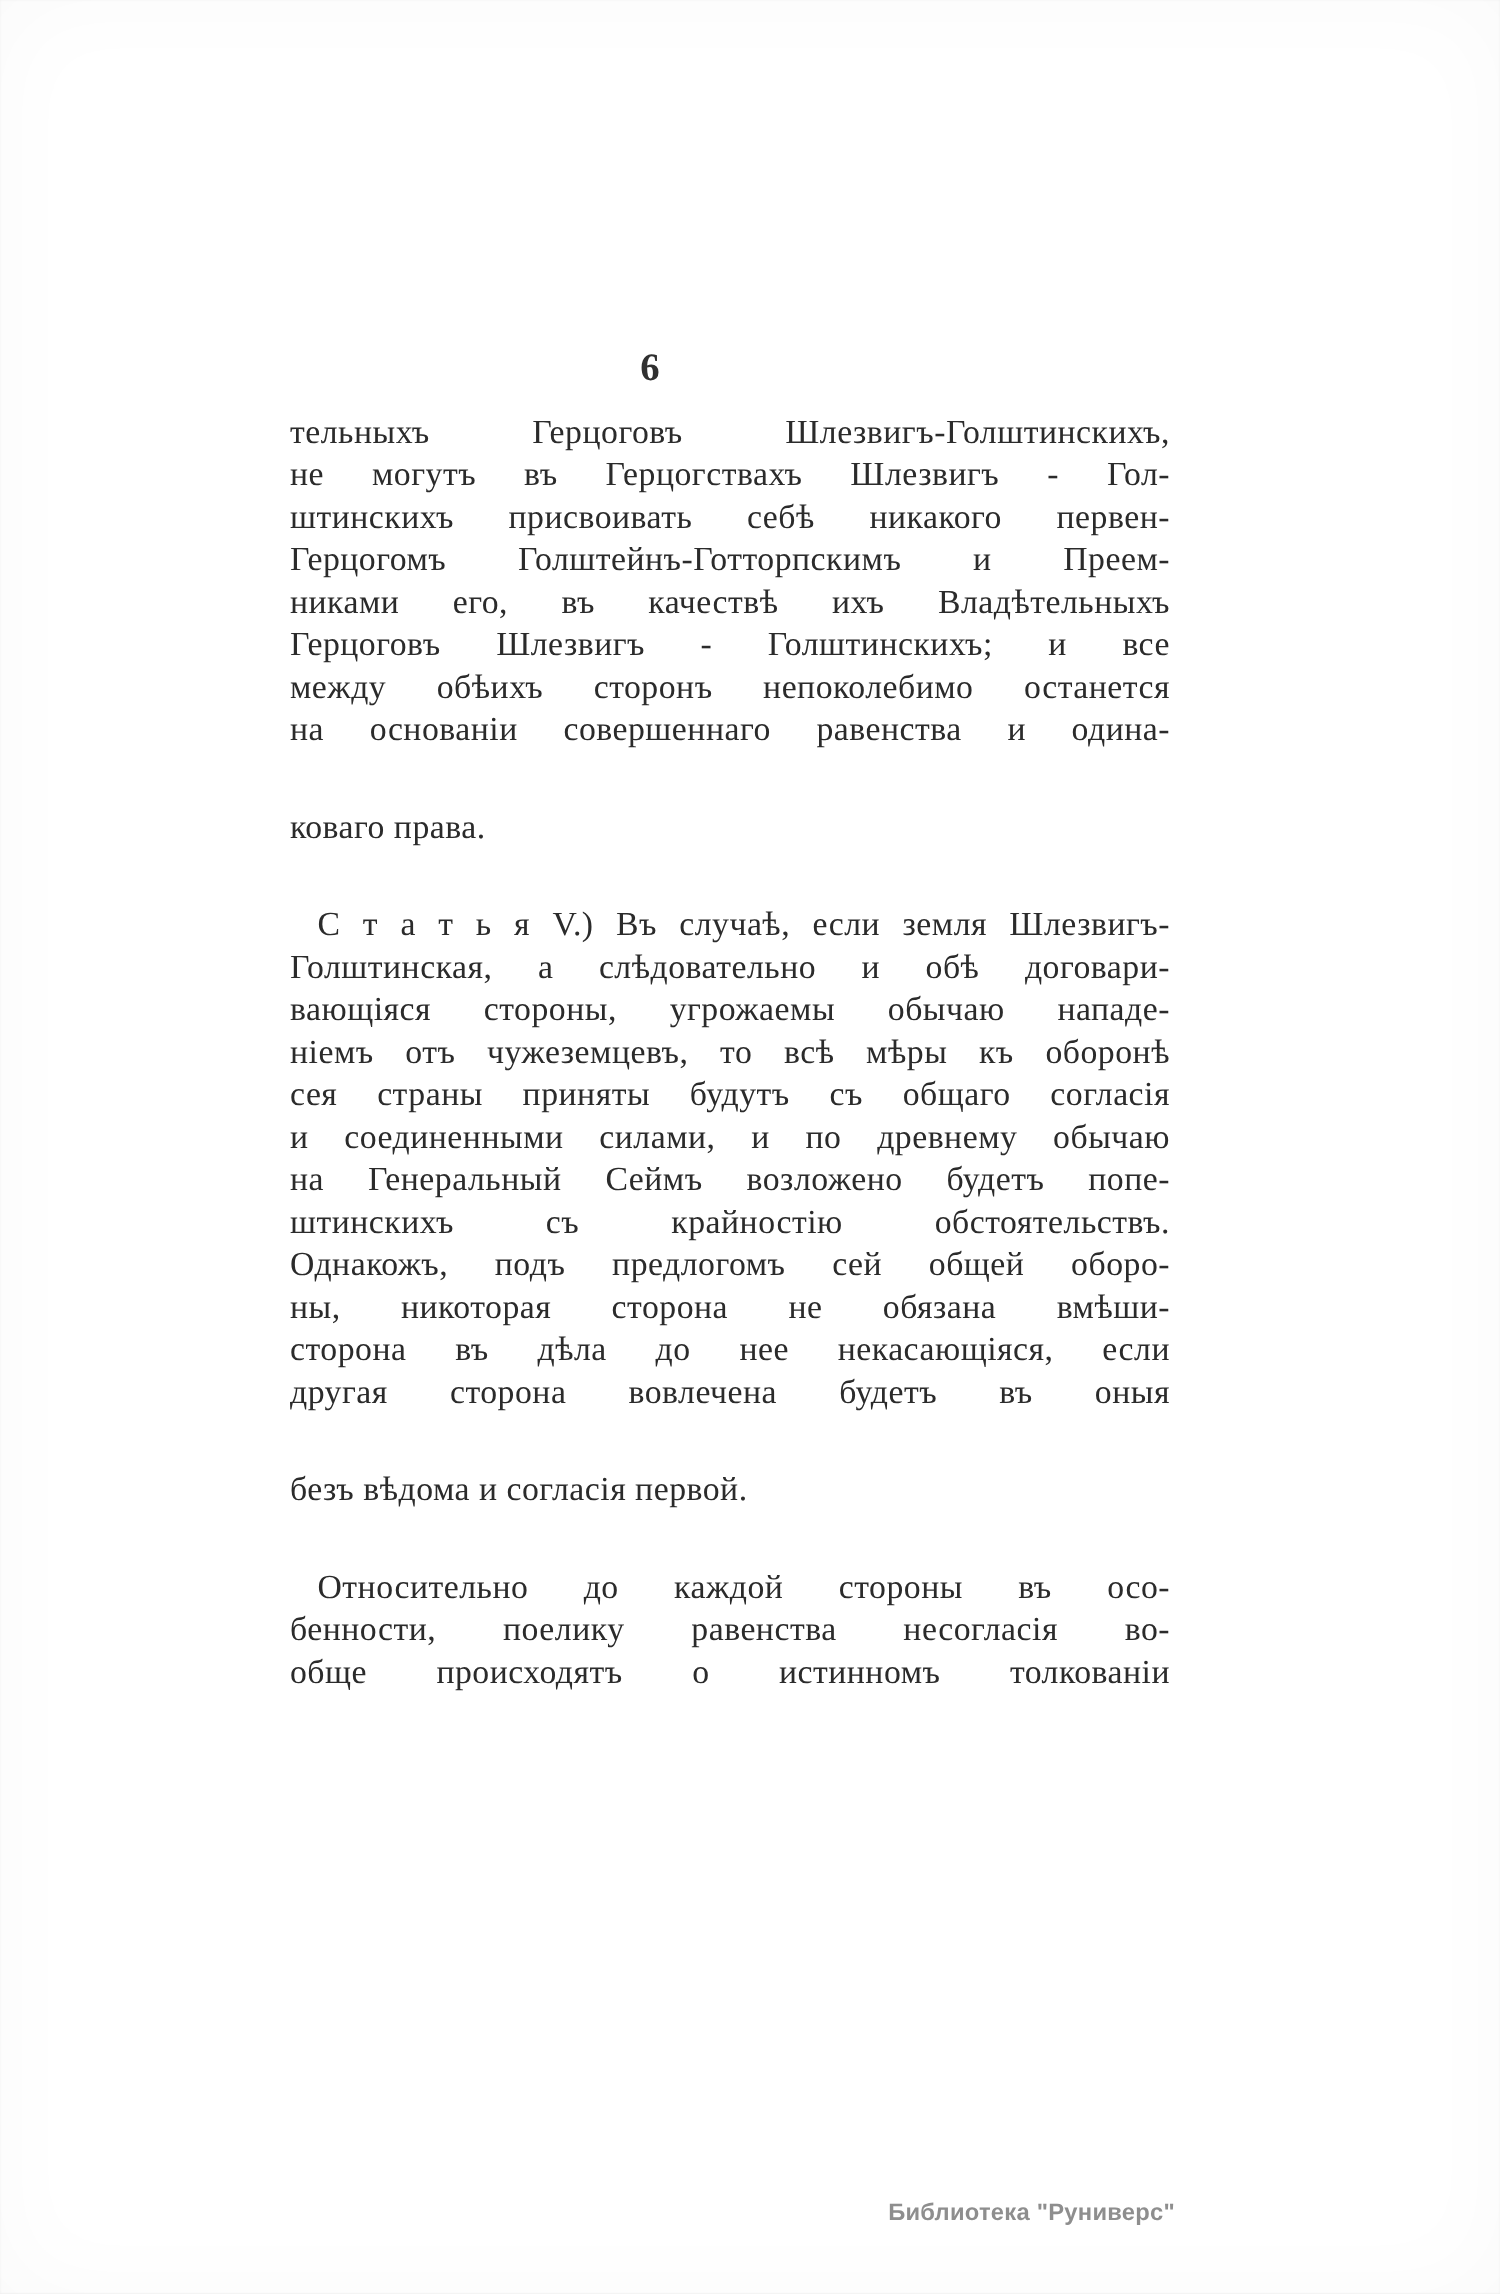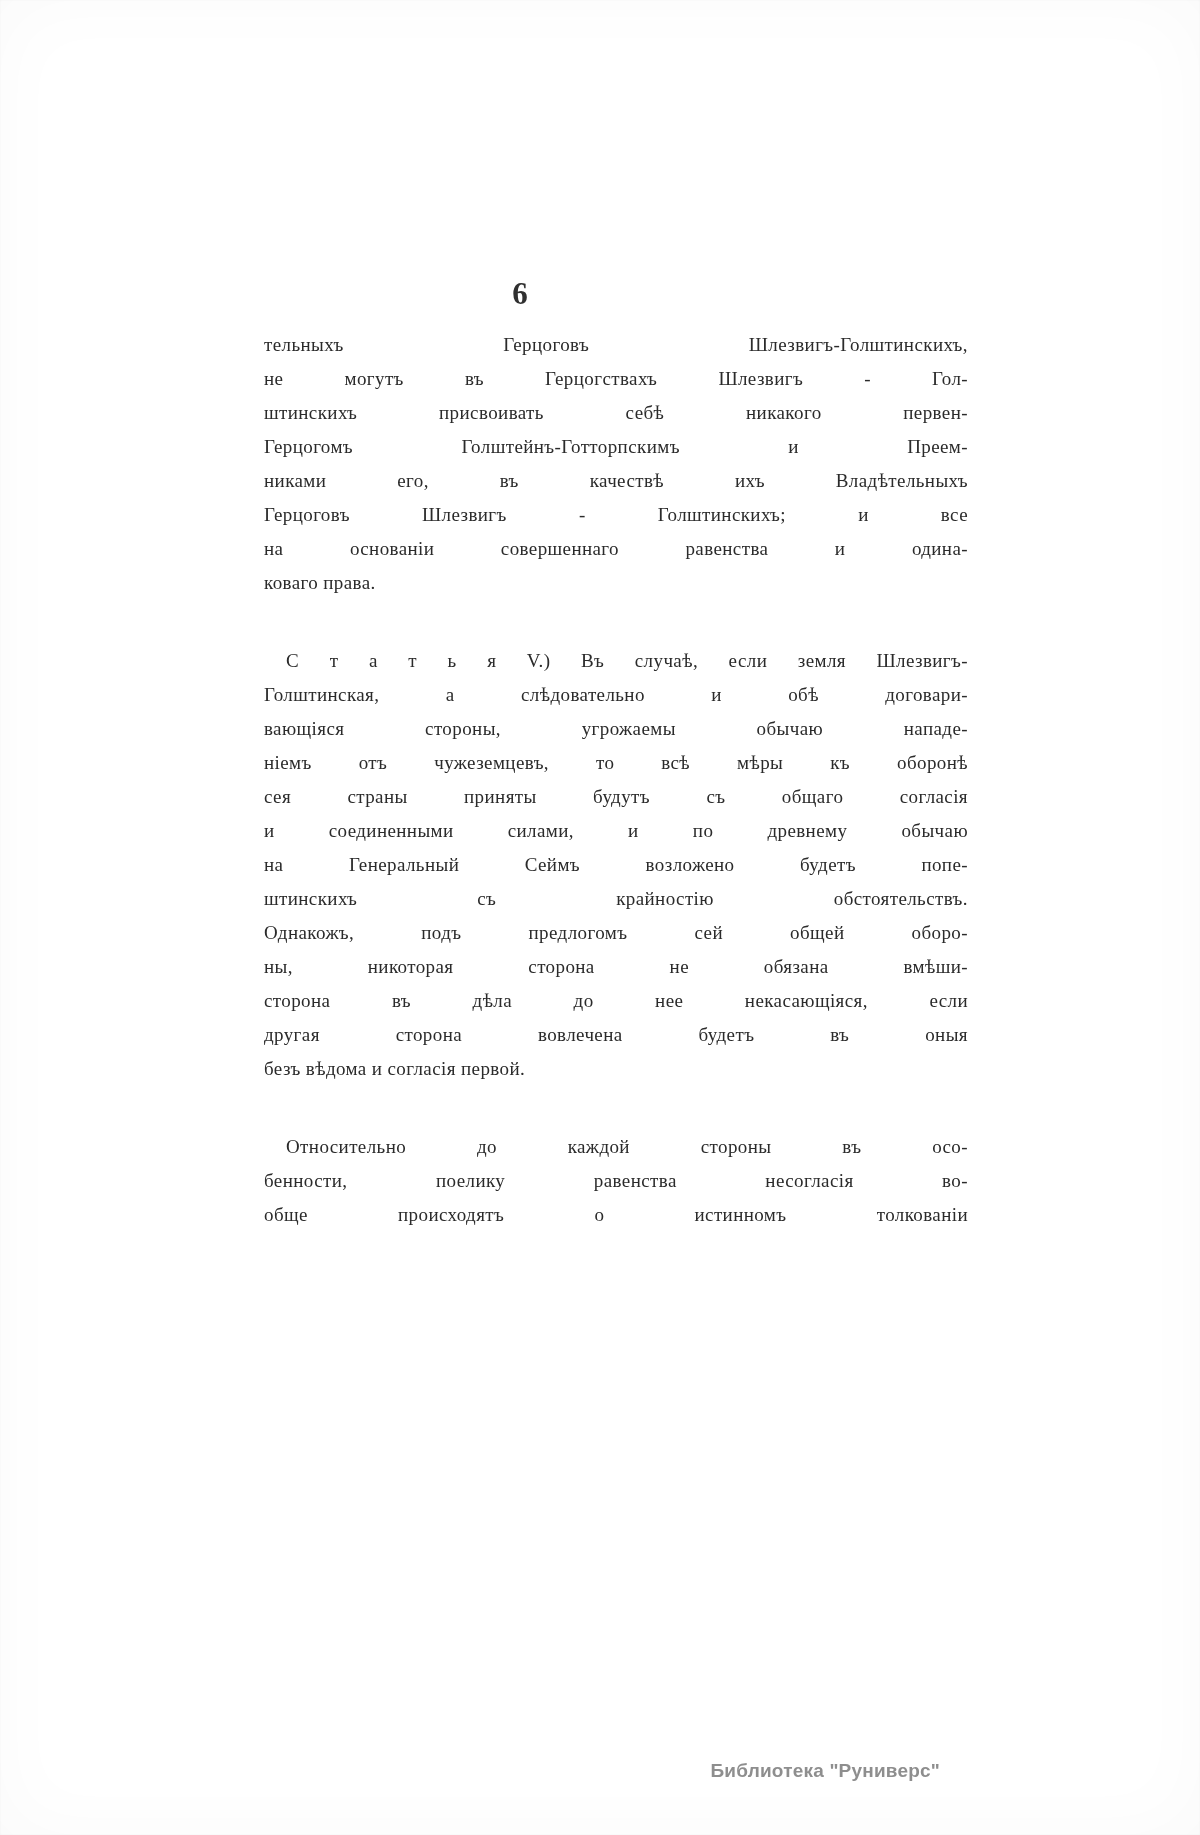--- a/index.html
+++ b/index.html
@@ -24,35 +24,36 @@
     left: 500px;
     width: 40px;
     text-align: center;
     font-size: 31px;
     font-weight: bold;
     color: #303030;
   }
   .text-block {
     position: absolute;
     top: 328px;
-    left: 264px;
+    left: 232px;
     width: 704px;
-    font-size: 19px;
+    font-size: 27px;
     line-height: 34px;
     letter-spacing: 0.4px;
   }
   .paragraph { margin: 0; }
   .paragraph + .paragraph { margin-top: 44px; }
   .line {
     text-align: justify;
     text-align-last: justify;
     white-space: normal;
   }
   .line.end {
     text-align-last: left;
+    margin-top: 44px;
   }
   .line.indent {
     text-indent: 22px;
   }
   .watermark {
     position: absolute;
     top: 1760px;
     left: 700px;
     width: 240px;
     text-align: right;
@@ -72,20 +73,21 @@
 
   <div class="text-block">
 
     <div class="paragraph">
       <div class="line">тельныхъ Герцоговъ Шлезвигъ-Голштинскихъ,</div>
       <div class="line">не могутъ въ Герцогствахъ Шлезвигъ - Гол-</div>
       <div class="line">штинскихъ присвоивать себѣ никакого первен-</div>
       <div class="line">Герцогомъ Голштейнъ-Готторпскимъ и Преем-</div>
       <div class="line">никами его, въ качествѣ ихъ Владѣтельныхъ</div>
       <div class="line">Герцоговъ Шлезвигъ - Голштинскихъ; и все</div>
+      <div class="line">между обѣихъ сторонъ непоколебимо останется</div>
       <div class="line">на основаніи совершеннаго равенства и одина-</div>
       <div class="line end">коваго права.</div>
     </div>
 
     <div class="paragraph">
       <div class="line indent">С т а т ь я V.) Въ случаѣ, если земля Шлезвигъ-</div>
       <div class="line">Голштинская, а слѣдовательно и обѣ договари-</div>
       <div class="line">вающіяся стороны, угрожаемы обычаю нападе-</div>
       <div class="line">ніемъ отъ чужеземцевъ, то всѣ мѣры къ оборонѣ</div>
       <div class="line">сея страны приняты будутъ съ общаго согласія</div>

